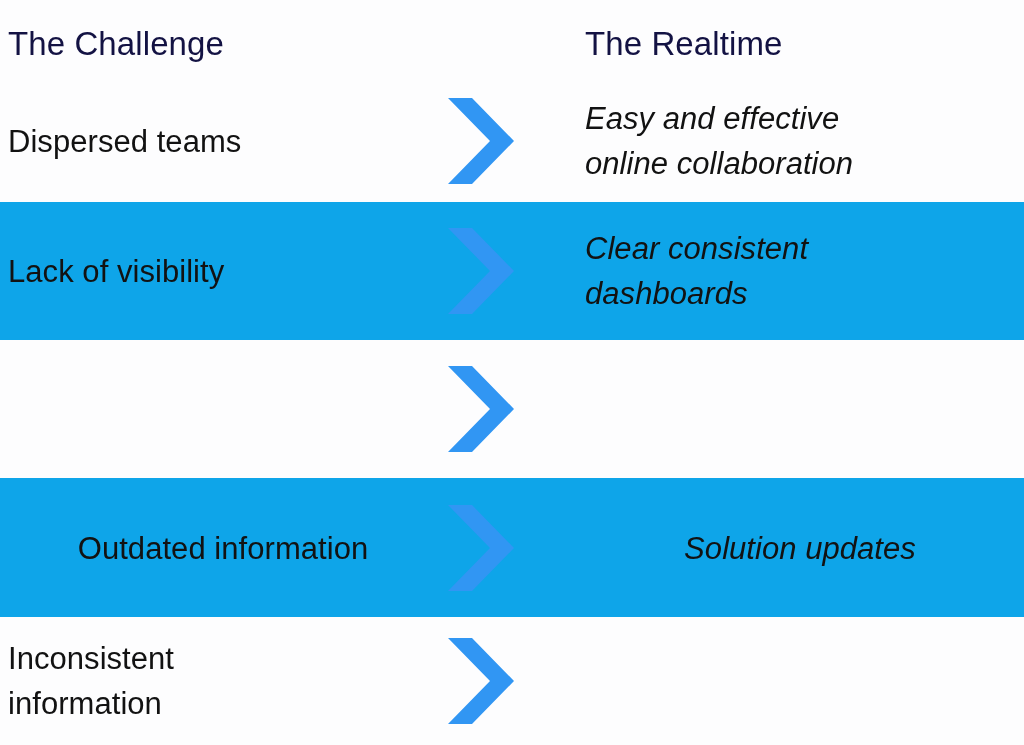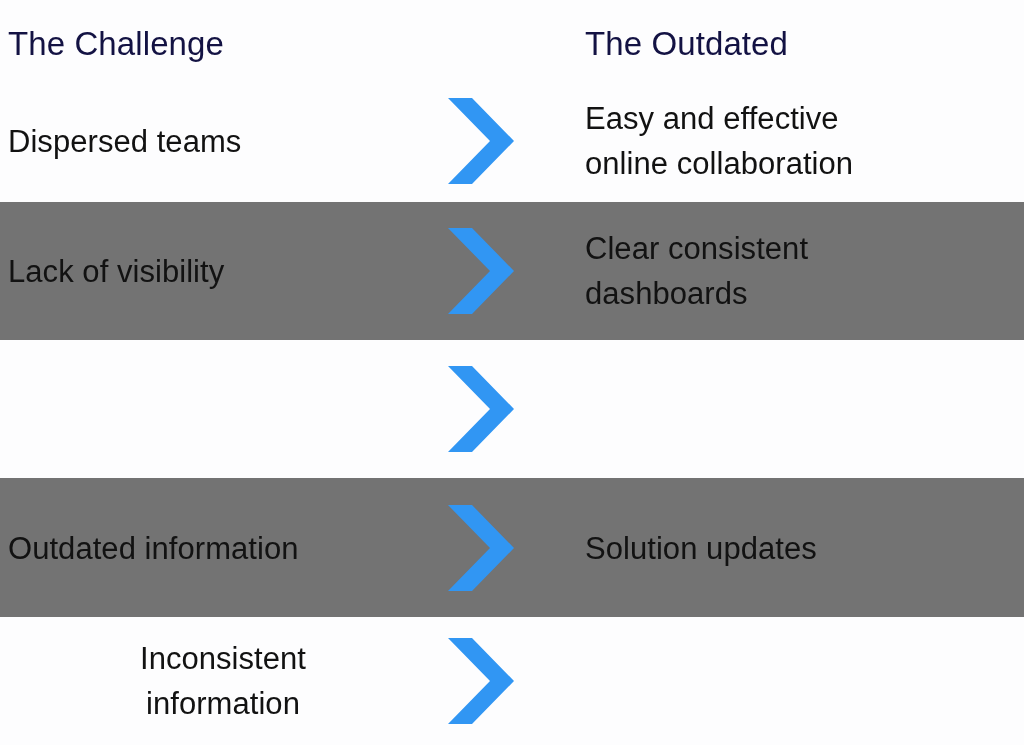--- a/index.html
+++ b/index.html
@@ -49,45 +49,46 @@
     left: 0;
     width: 1024px;
   }
   .row {
     position: relative;
     width: 1024px;
     box-sizing: border-box;
     background: transparent;
   }
   .row.shaded {
-    background: #737373;
+    background: #0ea5e9;
   }
   .row-h1 { height: 122px; }   
   .row-h2 { height: 138px; }   
   .row-h3 { height: 138px; }   
-  .row-h4 { height: 139px; }   
-  .row-h5 { height: 128px; text-align: center; }   
+  .row-h4 { height: 139px; text-align: center; }   
+  .row-h5 { height: 128px; }   
 
   .cell {
     position: absolute;
     top: 50%;
     transform: translateY(-50%);
     font-size: 31px;
     line-height: 45px;
     font-weight: 400;
     color: #121212;
     letter-spacing: 0.05px;
   }
   .cell-challenge {
     left: 8px;
     width: 430px;
   }
   .cell-solution {
     left: 585px;
     width: 430px;
+    font-style: italic;
   }
   .cell .line { display: block; white-space: nowrap; }
 
   
   .arrow-cell {
     position: absolute;
     left: 446px;
     top: 50%;
     transform: translateY(-50%);
     width: 70px;
@@ -99,21 +100,21 @@
     height: 86px;
   }
 </style>
 </head>
 <body>
 
 <div id="comparison-table">
 
   <div class="header-row">
     <div class="header-cell header-challenge">The Challenge</div>
-    <div class="header-cell header-solution">The Outdated</div>
+    <div class="header-cell header-solution">The Realtime</div>
   </div>
 
   <div class="rows">
 
     <div class="row row-h1">
       <div class="cell cell-challenge">
         <span class="line">Dispersed teams</span>
       </div>
       <div class="arrow-cell">
         <svg viewBox="0 0 70 86" xmlns="http://www.w3.org/2000/svg" aria-hidden="true">

